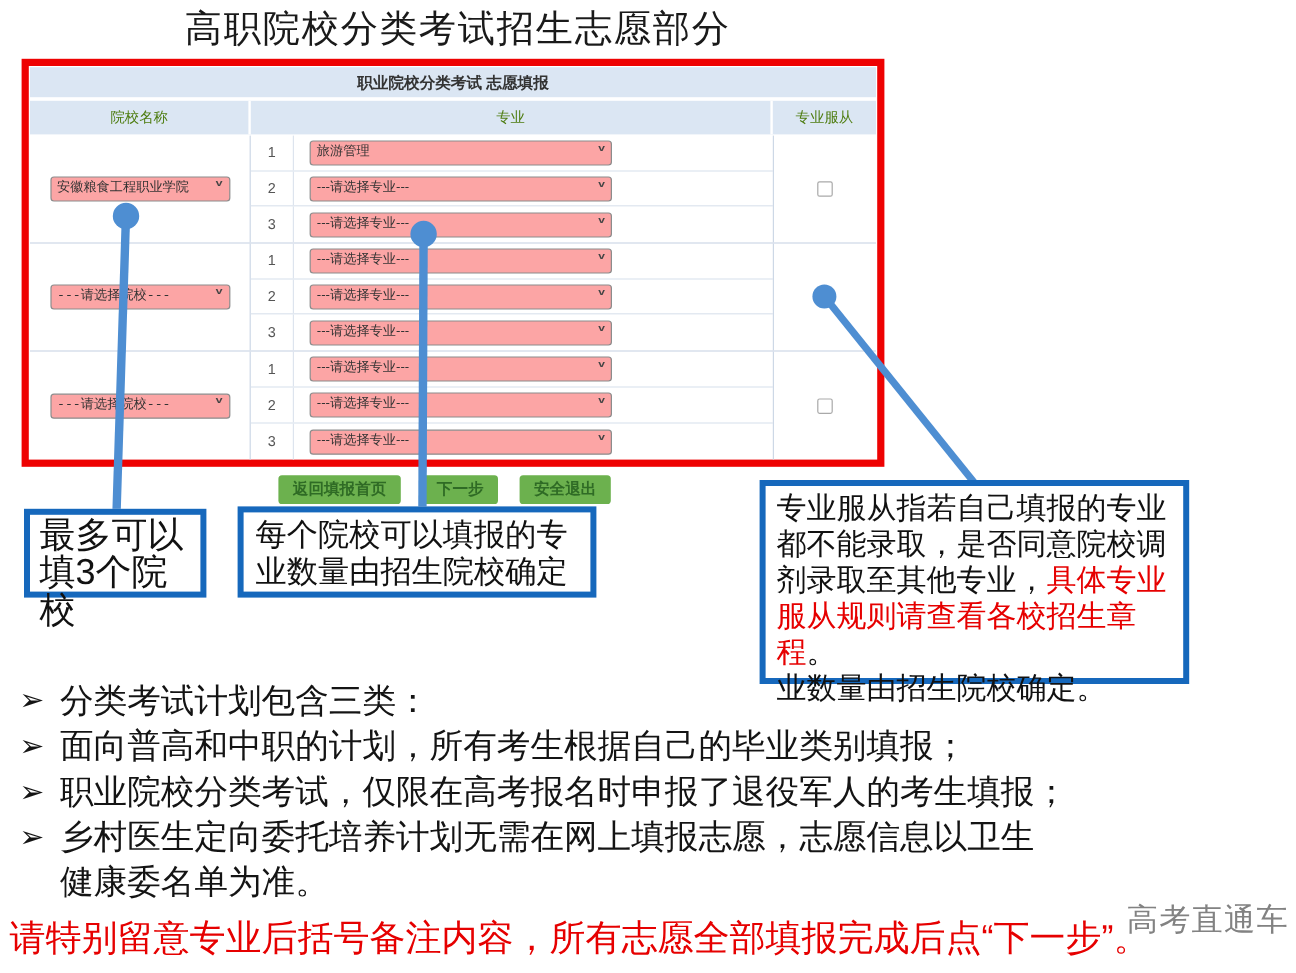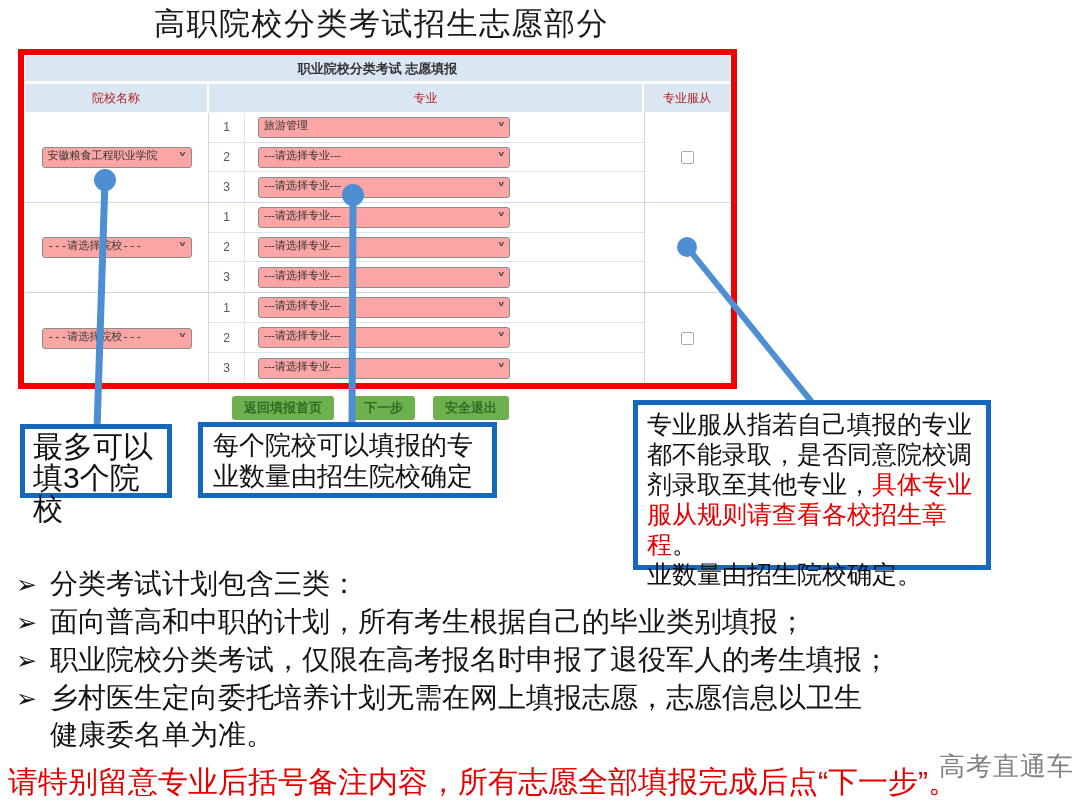--- a/index.html
+++ b/index.html
@@ -17,21 +17,21 @@
   
   .red-box {
     position: absolute; left: 18px; top: 49px; width: 719px; height: 340px;
     border: 6px solid #ee0202; background: #fff; padding: 1px; z-index: 1;
   }
   .form-title {
     height: 25px; line-height: 25px; background: #dbe6f3; text-align: center;
     font-size: 13px; font-weight: bold; color: #333; margin-bottom: 3px;
   }
   .thead { display: flex; height: 28px; background: #dbe6f3; margin-bottom: 1px; }
-  .th { display:flex; align-items:center; justify-content:center; font-size:12px; color:#b91c1c; }
+  .th { display:flex; align-items:center; justify-content:center; font-size:12px; color:#4d7c0f; }
   .th-college { width: 184px; border-right: 2px solid #fff; }
   .th-major   { flex: 1; border-right: 2px solid #fff; }
   .th-obd     { width: 86px; text-align: right; }
   .group { display: flex; height: 90px; border-bottom: 1px solid #cdd8e6; }
   .group:last-child { border-bottom: none; }
   .college-cell { width: 184px; border-right: 1px solid #cdd8e6; display:flex; align-items:center; justify-content:center;font-family:Liberation Mono, monospace; }
   .majors { flex: 1; display:flex; flex-direction: column; }
   .major-row { height: 30px; display:flex; align-items:center; border-bottom: 1px solid #dde4ee; }
   .major-row:last-child { border-bottom: none; }
   .num { width: 36px; align-self: stretch; display:flex; align-items:center; justify-content:center;

